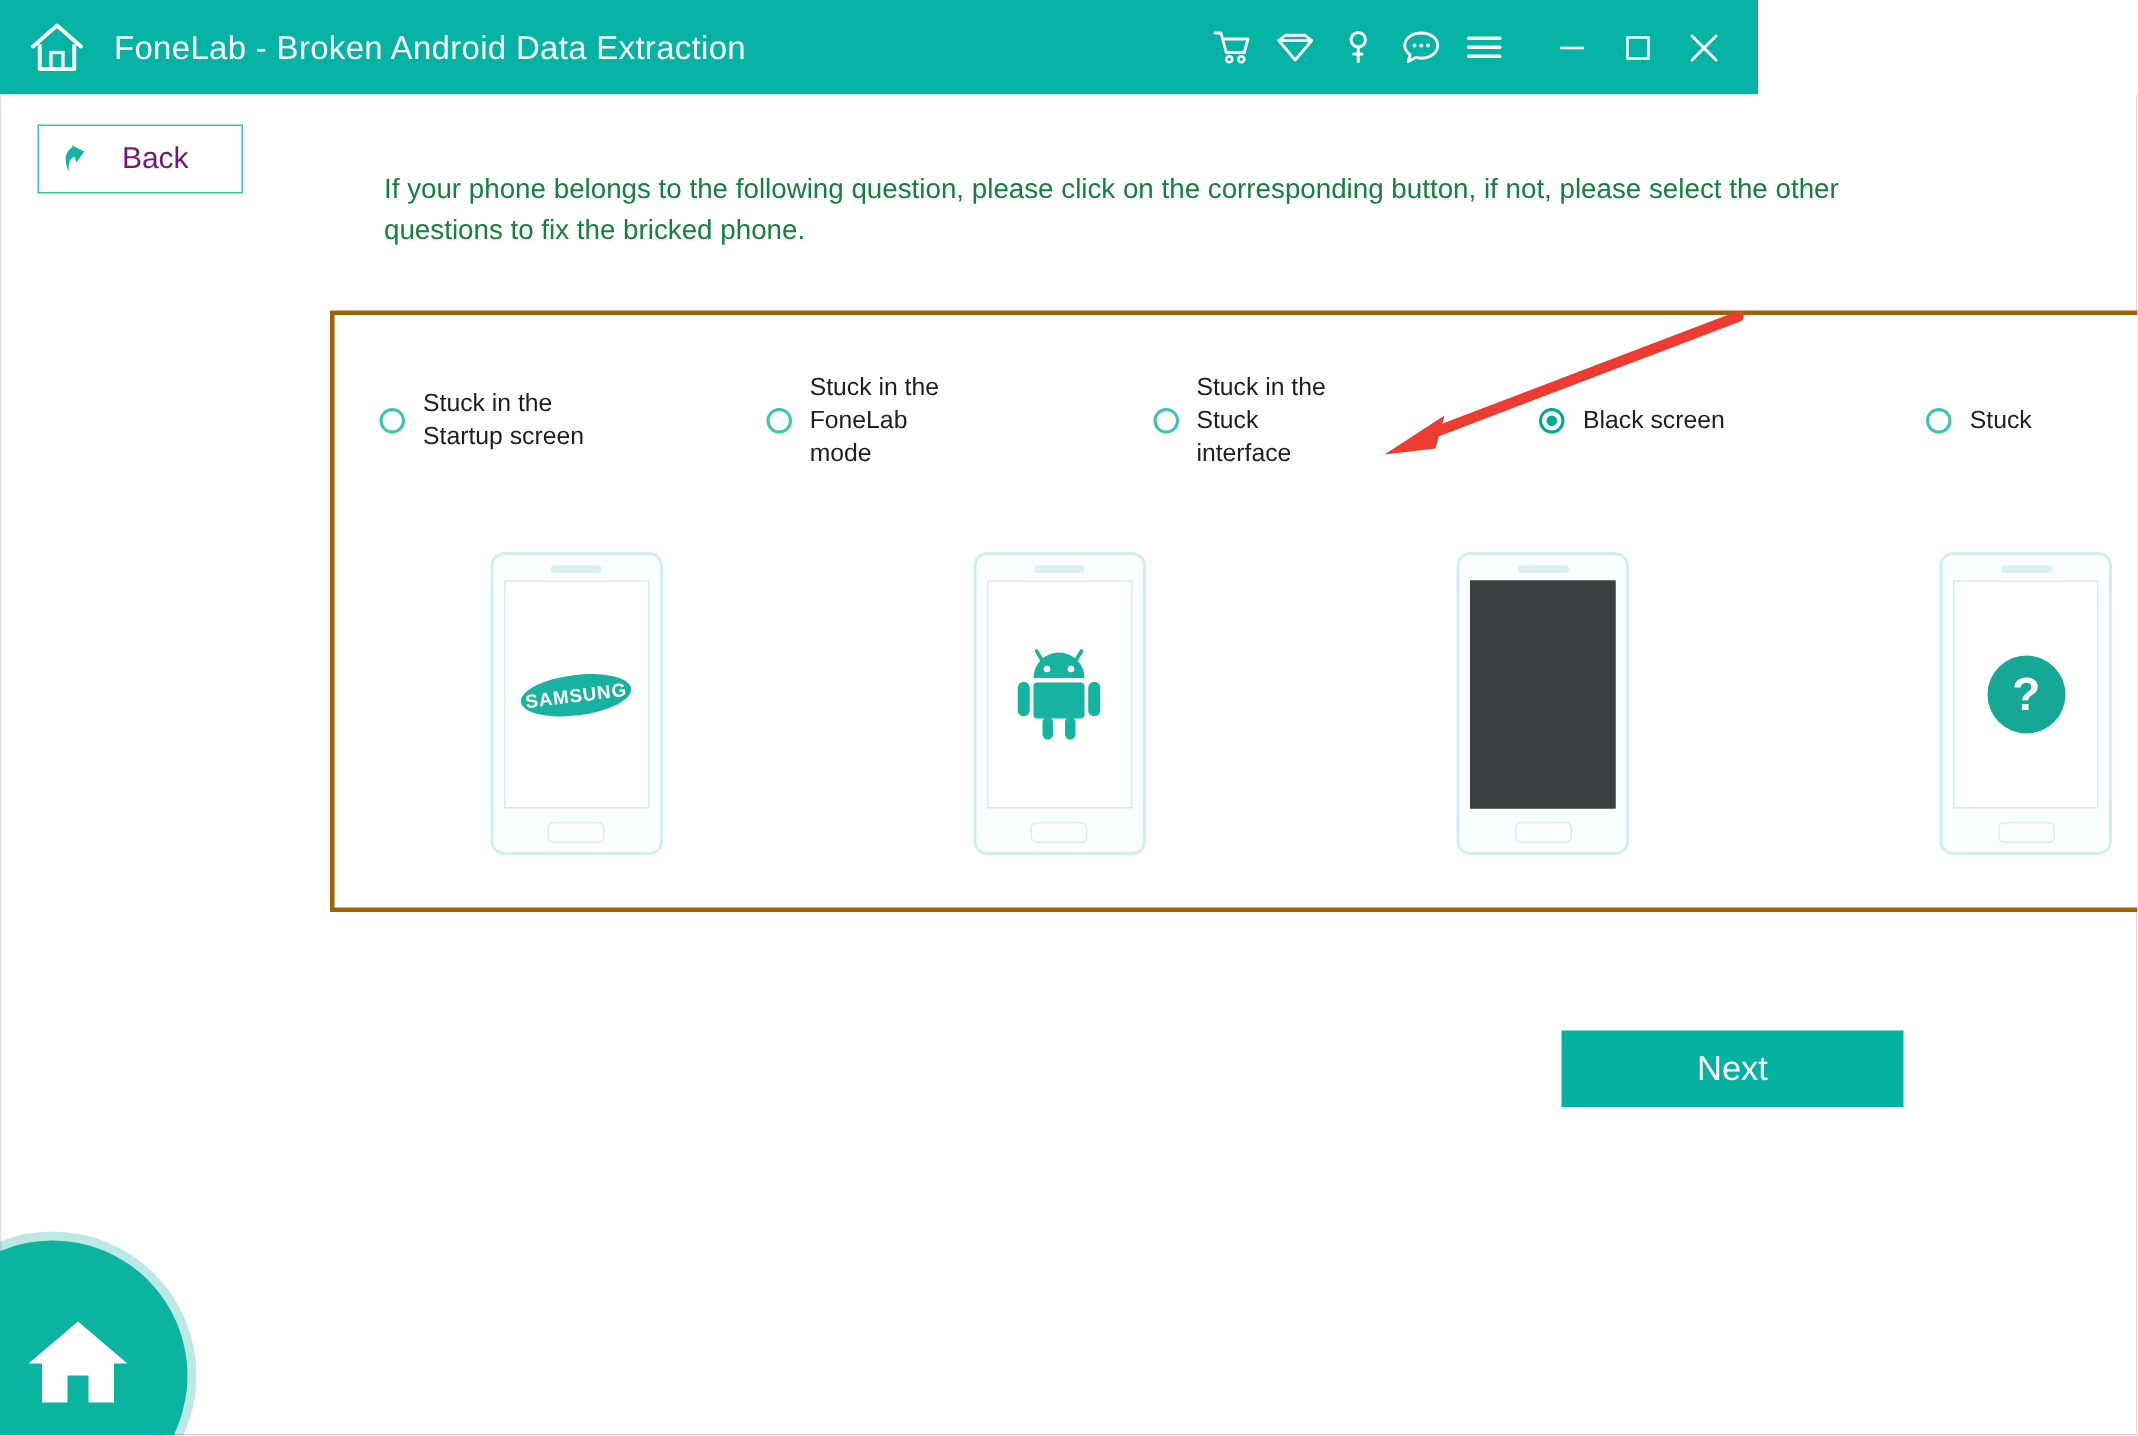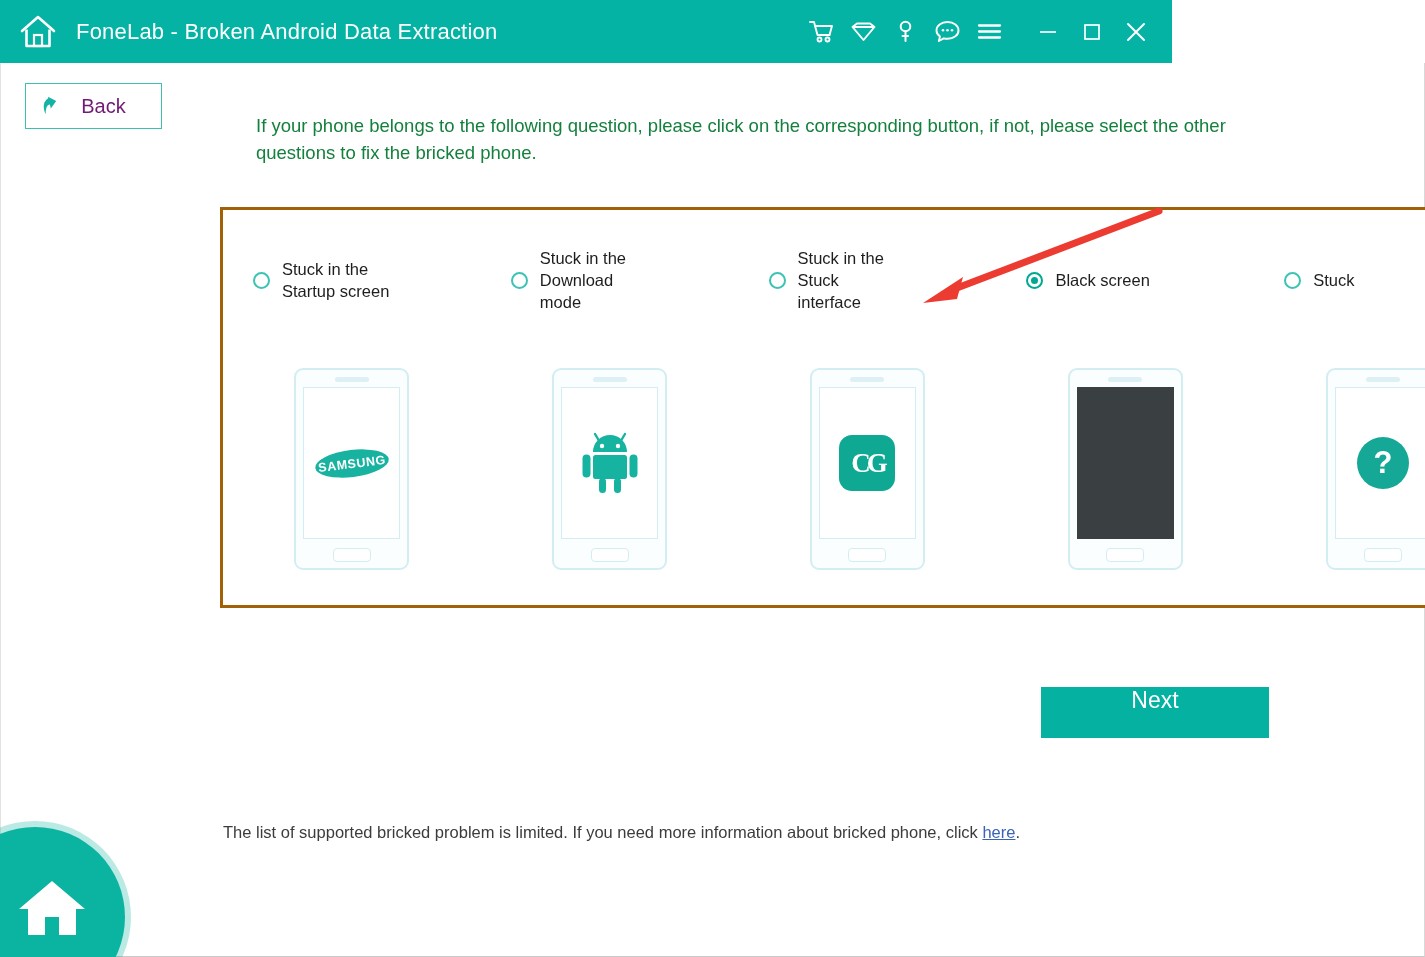--- a/index.html
+++ b/index.html
@@ -197,21 +197,21 @@
   
   #red-arrow { position: absolute; left: 900px; top: 140px; pointer-events: none; }
 
   
   #next-button {
     position: absolute; left: 1040px; top: 624px;
     width: 228px; height: 51px;
     background: #05b2a2;
     color: #ffffff;
     font-size: 23px;
-    display: flex; align-items: flex-start; justify-content: center;
+    display: flex; align-items: center; justify-content: center;
     cursor: pointer;
   }
 
   
   #footer-note {
     position: absolute; left: 222px; top: 760px;
     font-size: 16.5px; color: #3c3c3c;
   }
   #footer-link { color: #3a63b8; text-decoration: underline; cursor: pointer; }
 
@@ -323,21 +323,21 @@
 
       <div id="radio-row">
 
         <div class="radio-cell">
           <span class="radio-mark"></span>
           <span class="radio-label">Stuck in the Startup screen</span>
         </div>
 
         <div class="radio-cell">
           <span class="radio-mark"></span>
-          <span class="radio-label">Stuck in the Download mode</span>
+          <span class="radio-label">Stuck in the FoneLab mode</span>
         </div>
 
         <div class="radio-cell">
           <span class="radio-mark"></span>
           <span class="radio-label">Stuck in the Stuck interface</span>
         </div>
 
         <div class="radio-cell selected">
           <span class="radio-mark"></span>
           <span class="radio-label">Black screen</span>
@@ -382,31 +382,20 @@
                     <rect x="20" y="52" width="7" height="15" rx="3.5"></rect>
                     <rect x="35" y="52" width="7" height="15" rx="3.5"></rect>
                   </g>
                 </svg>
               </span>
             </div>
             <div class="phone-home"></div>
           </div>
         </div>
 
-        <div class="phone-cell">
-          <div class="phone">
-            <div class="phone-speaker"></div>
-            <div class="phone-screen">
-              <div class="fonego-logo">
-                <span>CG</span>
-              </div>
-            </div>
-            <div class="phone-home"></div>
-          </div>
-        </div>
 
         <div class="phone-cell">
           <div class="phone">
             <div class="phone-speaker"></div>
             <div class="phone-screen dark"></div>
             <div class="phone-home"></div>
           </div>
         </div>
 
         <div class="phone-cell">
@@ -426,23 +415,20 @@
 
     <svg id="red-arrow" width="280" height="110" viewBox="0 0 280 110">
       <path d="M258 8 L48 88" stroke="#ec3c32" stroke-width="7" stroke-linecap="round"></path>
       <path d="M22 100 L62 74 L56 96 Z" fill="#ec3c32"></path>
     </svg>
 
     <div id="next-button">
       <span>Next</span>
     </div>
 
-    <div id="footer-note">
-      <span>The list of supported bricked problem is limited. If you need more information about bricked phone, click </span><span id="footer-link">here</span><span>.</span>
-    </div>
 
     <div id="home-bubble">
       <span id="home-bubble-icon">
         <svg width="74" height="66" viewBox="0 0 74 66">
           <path d="M37 6 L70 34 L61 34 L61 60 L44 60 L44 42 L30 42 L30 60 L13 60 L13 34 L4 34 Z" fill="#ffffff"></path>
         </svg>
       </span>
     </div>
 
   </div>

